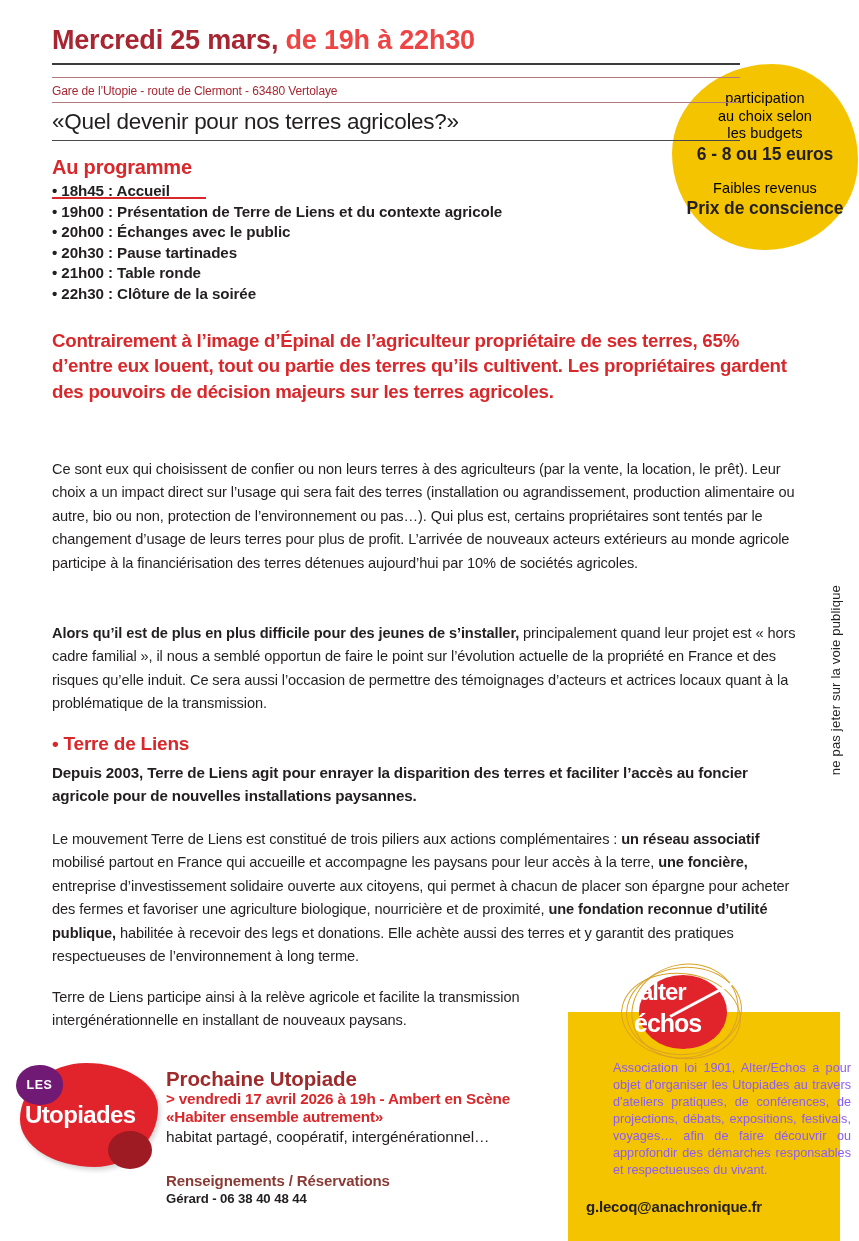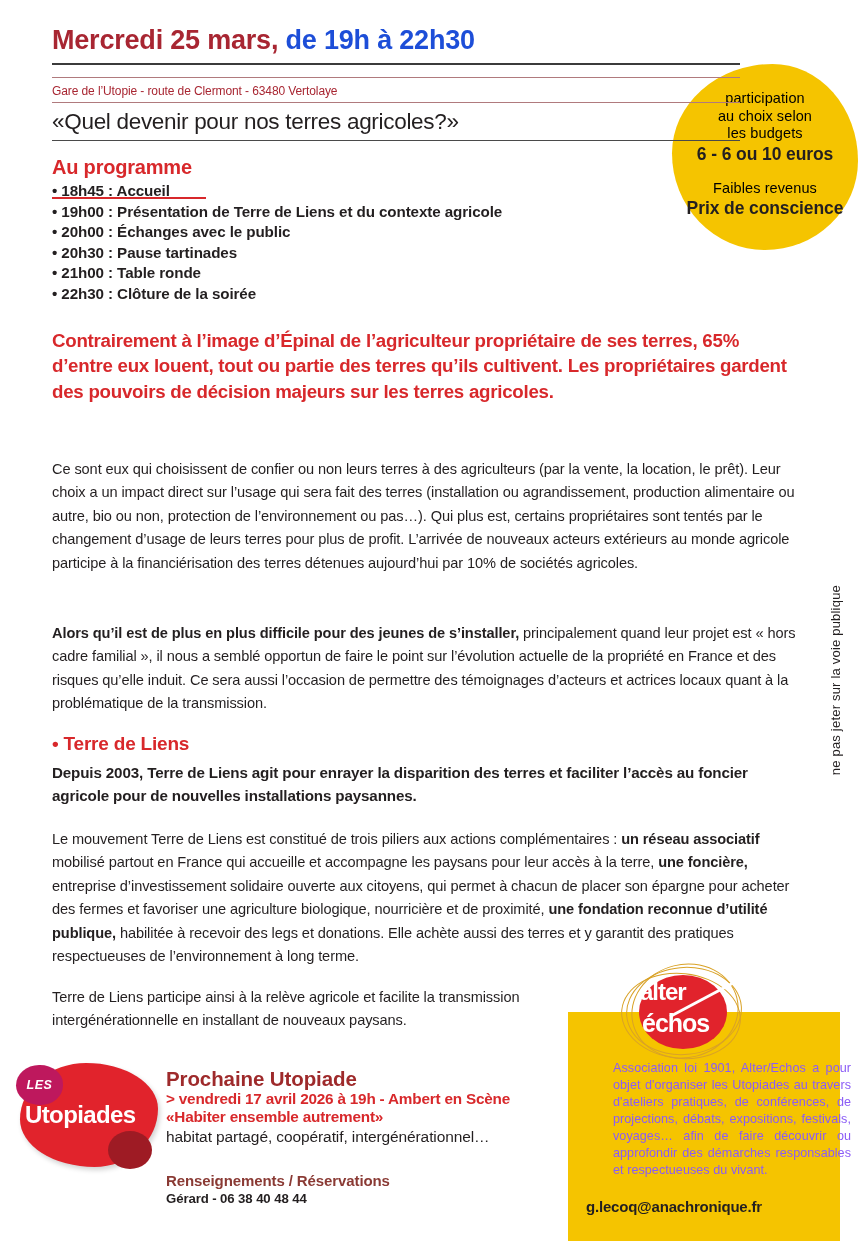--- a/index.html
+++ b/index.html
@@ -50,21 +50,21 @@
 
   
   .header { position: absolute; left: 52px; top: 24px; width: 694px; z-index: 8; }
   .title-line {
     font-size: 27px;
     line-height: 32px;
     white-space: nowrap;
     letter-spacing: -0.2px;
   }
   .title-strong { color: #A82632; font-weight: bold; }
-  .title-rest  { color: #1d4ed8; font-weight: bold; }
+  .title-rest  { color: #ef4444; font-weight: bold; }
 
   .rule-thick {
     position: absolute; left: 52px; width: 688px; height: 2.2px;
     background: #3b3b3b; z-index: 7;
   }
   .rule-thin-red {
     position: absolute; left: 52px; width: 688px; height: 1.1px;
     background: #b07a7d; z-index: 7;
   }
   .rule-thin-dark {
@@ -151,23 +151,23 @@
     position: absolute; left: 8px; top: 1059px; width: 150px; height: 112px;
   }
   .uto-blob {
     position: absolute; left: 12px; top: 4px; width: 138px; height: 104px;
     background: #E1232C;
     border-radius: 48% 52% 46% 54% / 54% 44% 56% 46%;
     box-shadow: 2px 3px 5px rgba(0,0,0,0.18);
   }
   .uto-les {
     position: absolute; left: 8px; top: 6px; width: 47px; height: 40px;
-    background: #be185d; border-radius: 50% 50% 48% 52% / 52% 48% 50% 50%;
+    background: #701a75; border-radius: 50% 50% 48% 52% / 52% 48% 50% 50%;
     color: #fff; font-size: 12.5px; font-weight: bold; text-align: center;
-    line-height: 40px; letter-spacing: 0.5px; font-style: italic;
+    line-height: 40px; letter-spacing: 0.5px;
   }
   .uto-dot {
     position: absolute; right: 6px; bottom: 2px; width: 44px; height: 38px;
     background: #9E1B24; border-radius: 50%;
   }
   .uto-word {
     position: absolute; left: 17px; top: 42px; width: 130px;
     color: #ffffff; font-size: 24px; font-weight: bold;
     letter-spacing: -0.6px;
   }
@@ -235,37 +235,36 @@
   }
   .ae-alter {
     position: absolute; left: 20px; top: 15px; width: 100px;
     color: #ffffff; font-size: 24px; font-weight: bold;
     letter-spacing: -1px;
   }
   .ae-echos {
     position: absolute; left: 14px; top: 46px; width: 112px;
     color: #ffffff; font-size: 25px; font-weight: bold;
     letter-spacing: -1px;
-    margin-left: 8px;
   }
   .ae-slash {
     position: absolute; left: 50px; top: 52px; width: 74px; height: 2.5px;
     background: #ffffff; transform: rotate(-28deg); transform-origin: left center;
   }
 </style>
 </head>
 <body>
 
 <div id="page">
 
   <div class="price-blob">
     <div class="pb-line">participation</div>
     <div class="pb-line">au choix selon</div>
     <div class="pb-line">les budgets</div>
-    <div class="pb-big">6 - 6 ou 10 euros</div>
+    <div class="pb-big">6 - 8 ou 15 euros</div>
     <div class="pb-gap"></div>
     <div class="pb-line">Faibles revenus</div>
     <div class="pb-big">Prix de conscience</div>
   </div>
 
   <div class="header">
     <div class="title-line"><span class="title-strong">Mercredi 25 mars,</span><span class="title-rest"> de 19h à 22h30</span></div>
   </div>
 
   <div class="rule-thick" style="top:63px"></div>

